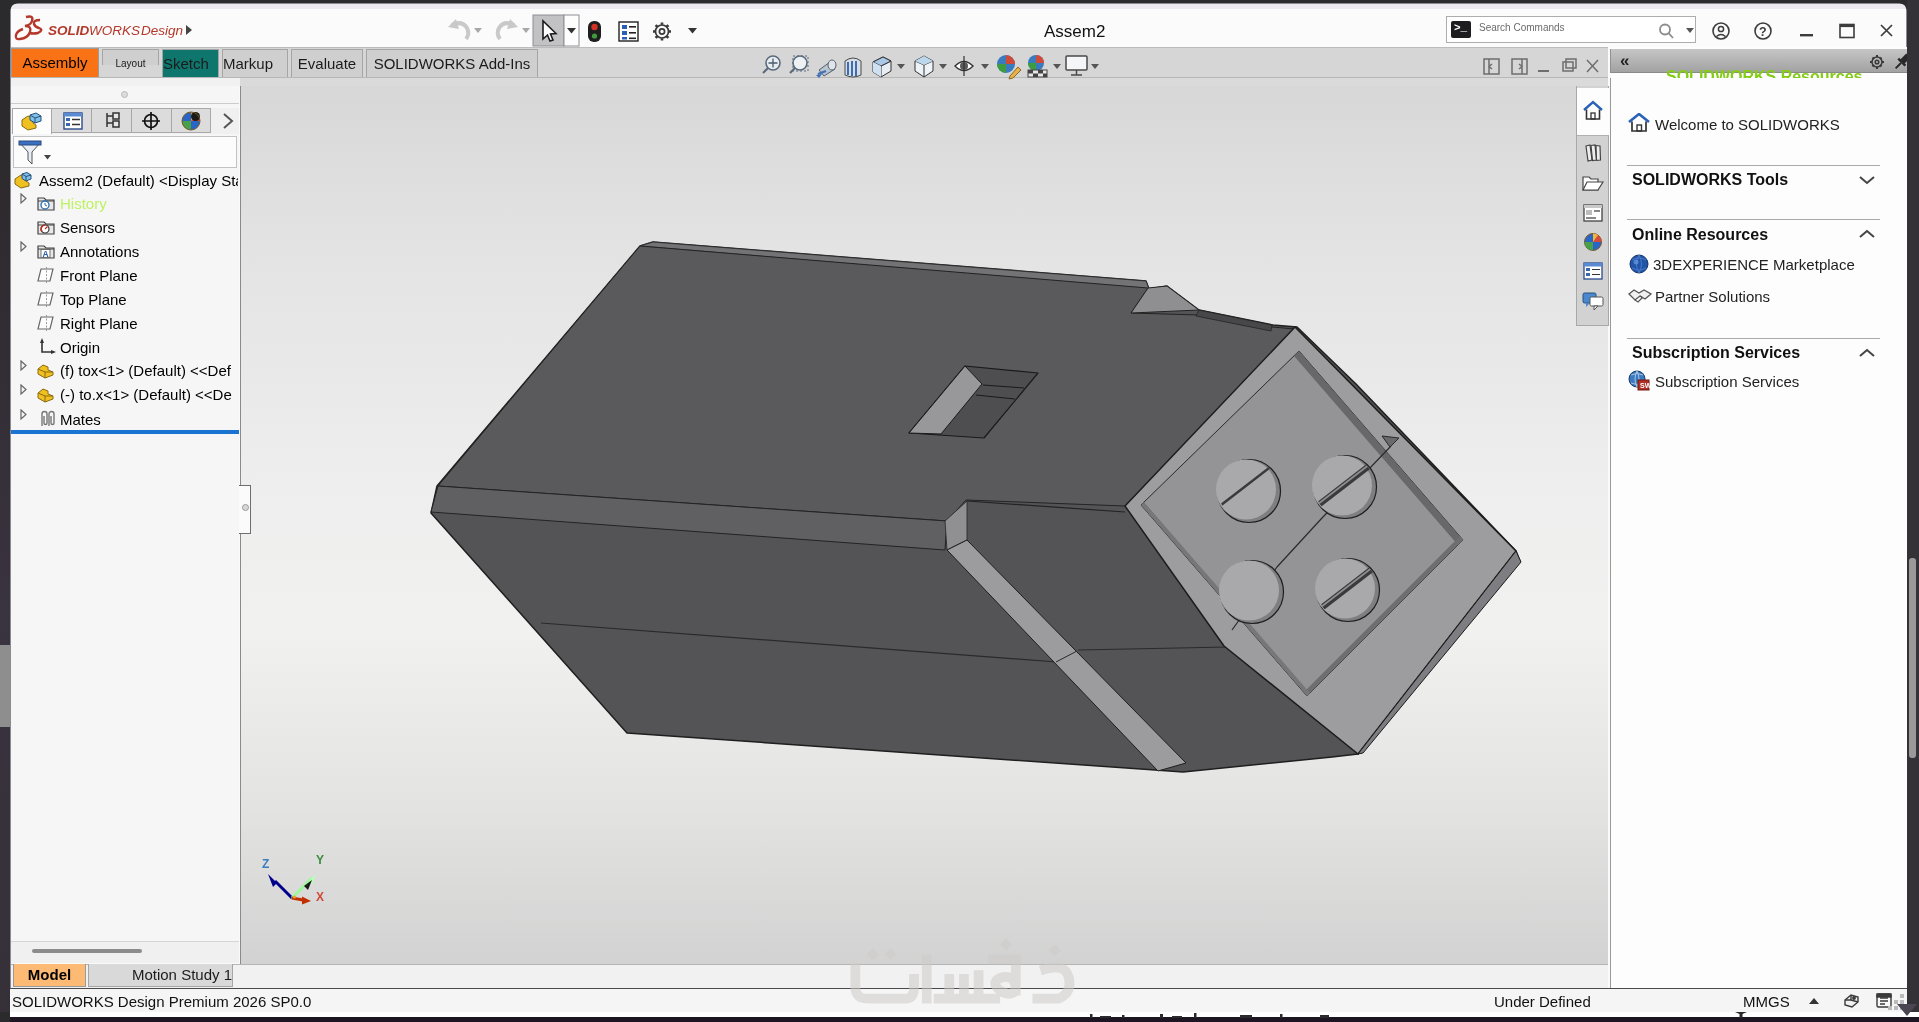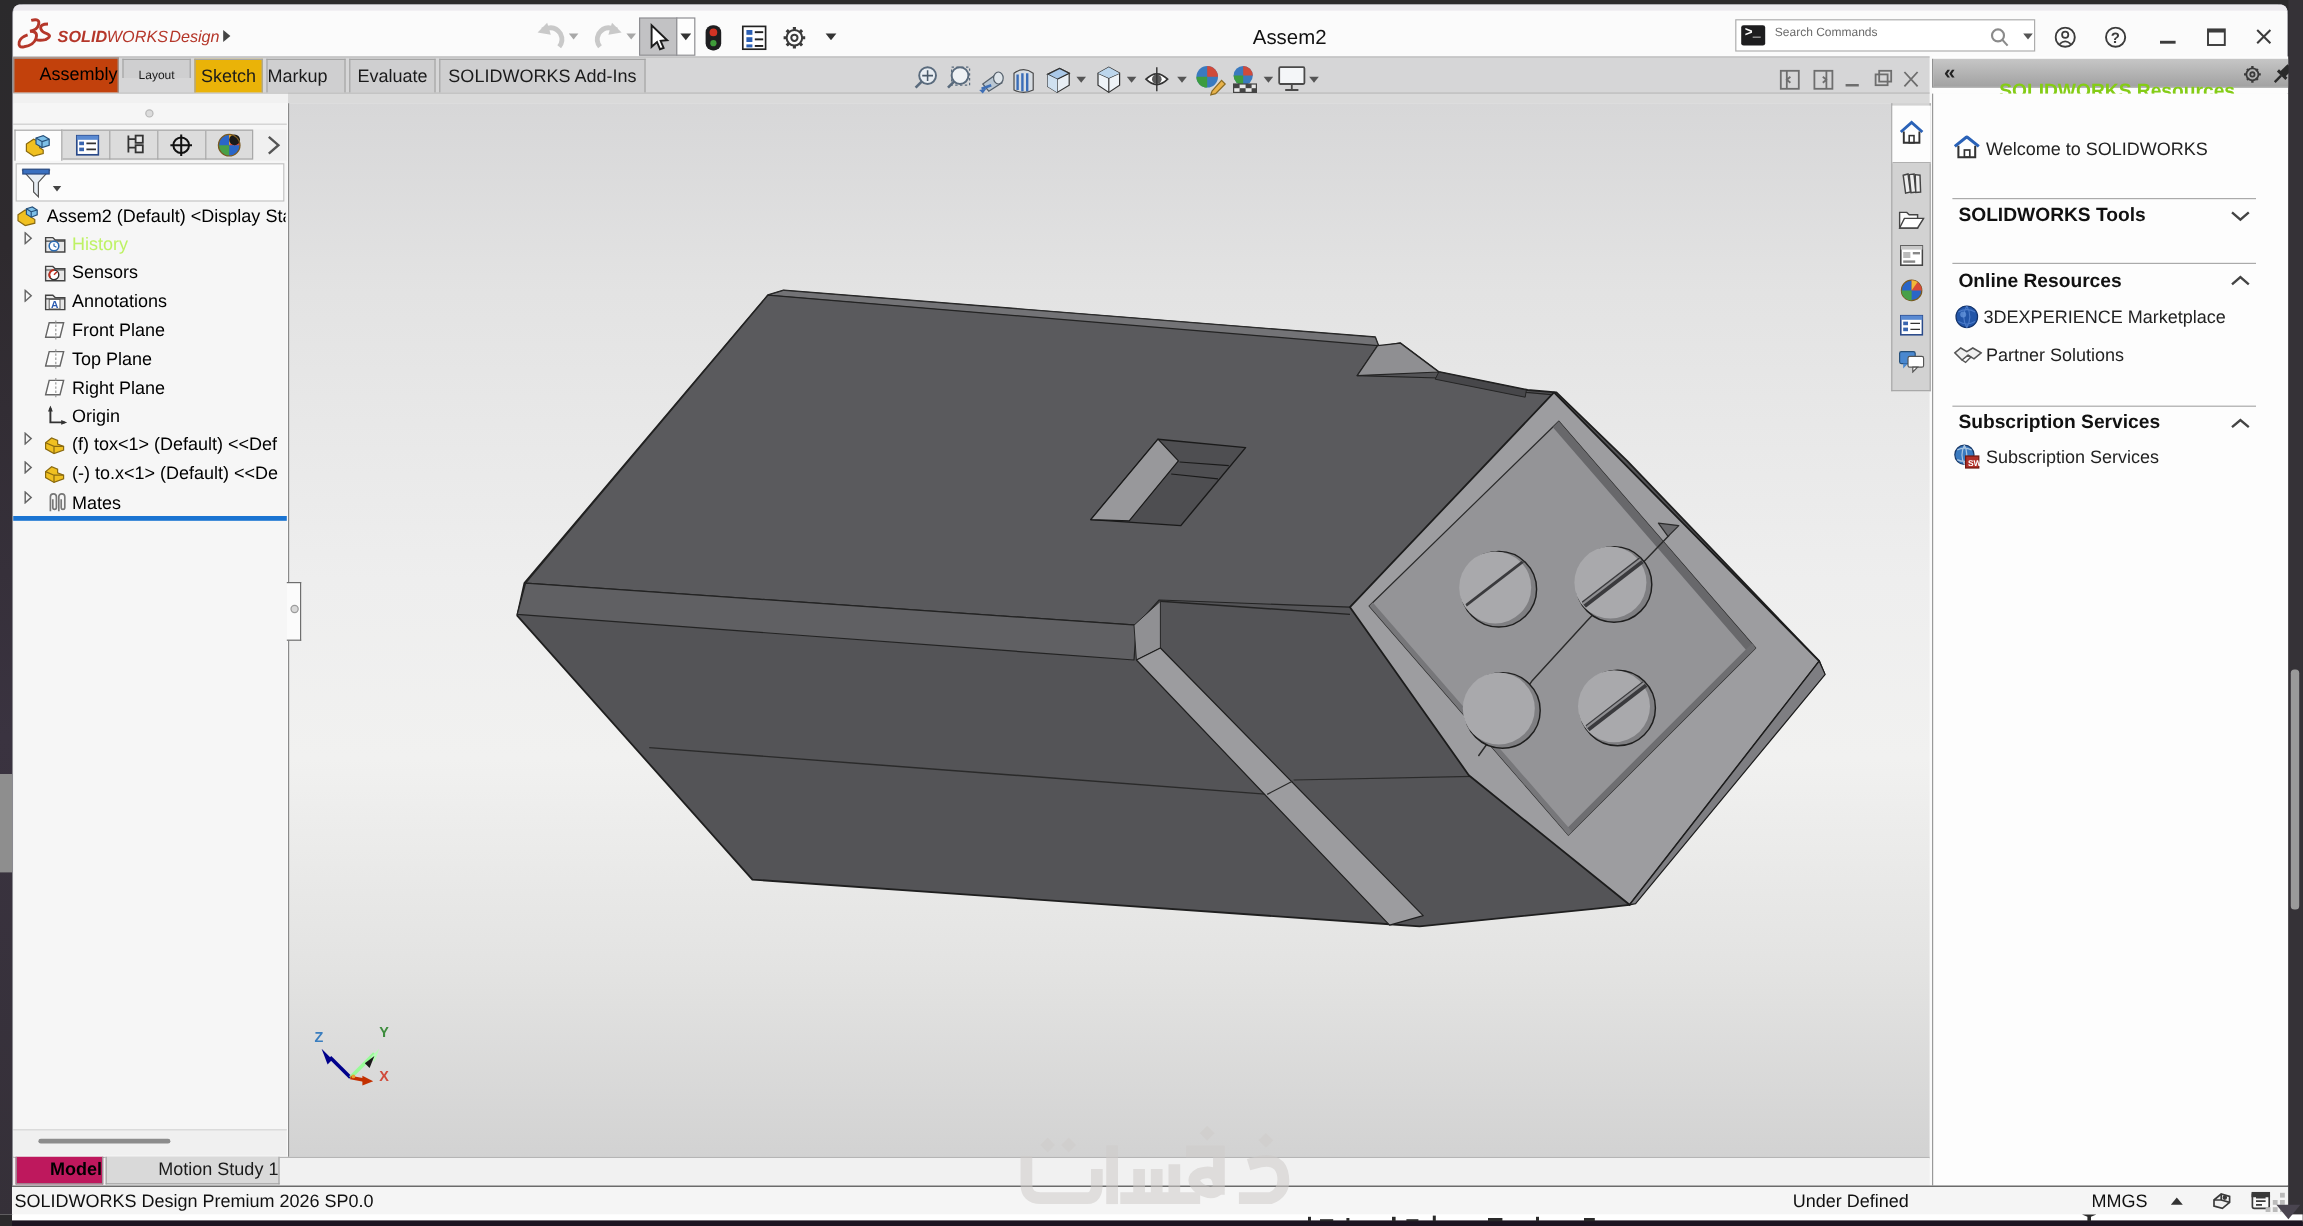--- a/index.html
+++ b/index.html
@@ -88,23 +88,23 @@
  <rect x="88" y="12" width="13" height="2.4" fill="#3c3c3c"></rect>
  <rect x="128" y="2.5" width="14" height="13" fill="none" stroke="#3c3c3c" stroke-width="1.6"></rect>
  <rect x="128" y="2.5" width="14" height="2.6" fill="#3c3c3c"></rect>
  <path d="M169 3 L180 14 M180 3 L169 14" stroke="#3c3c3c" stroke-width="1.7"></path>
 </svg>
 
 <div class="abs" style="left:11px;top:47px;width:1597px;height:30px;background:#d6d6d7;border-top:1px solid #bcbcbc"></div>
 <div class="abs" style="left:11px;top:77px;width:229px;height:9px;background:#f1f1f1;border-top:1px solid #b7b7b7"></div>
 <div class="abs" style="left:240px;top:77px;width:1368px;height:9px;background:#dadada;border-top:1px solid #b7b7b7"></div>
 
-<div class="abs txt" style="left:11px;top:48px;width:88px;height:29px;background:#c2410c;border:1px solid #9b9b9b;border-bottom:none;font-size:15px;color:#000;text-align:right;line-height:28px">Assembly</div>
+<div class="abs txt" style="left:11px;top:48px;width:88px;height:29px;background:#f97316;border:1px solid #9b9b9b;border-bottom:none;font-size:15px;color:#000;text-align:center;line-height:28px">Assembly</div>
 <div class="abs txt" style="left:102px;top:49px;width:57px;height:16px;background:#cfcfd0;border:1px solid #a5a5a5;border-bottom:none;font-size:10px;color:#1b1b1b;text-align:center;line-height:27px">Layout</div>
-<div class="abs txt" style="left:162px;top:49px;width:57px;height:28px;background:#eab308;border:1px solid #a5a5a5;border-bottom:none;font-size:15px;color:#1b1b1b;text-align:center;line-height:27px">Sketch</div>
+<div class="abs txt" style="left:162px;top:49px;width:57px;height:28px;background:#0f766e;border:1px solid #a5a5a5;border-bottom:none;font-size:15px;color:#1b1b1b;text-align:left;line-height:27px">Sketch</div>
 <div class="abs txt" style="left:222px;top:49px;width:66px;height:28px;background:#cfcfd0;border:1px solid #a5a5a5;border-bottom:none;font-size:15px;color:#1b1b1b;line-height:27px">Markup</div>
 <div class="abs txt" style="left:291px;top:49px;width:72px;height:28px;background:#cfcfd0;border:1px solid #a5a5a5;border-bottom:none;font-size:15px;color:#1b1b1b;text-align:center;line-height:27px">Evaluate</div>
 <div class="abs txt" style="left:366px;top:49px;width:172px;height:28px;background:#cfcfd0;border:1px solid #a5a5a5;border-bottom:none;font-size:15px;color:#1b1b1b;text-align:center;line-height:27px">SOLIDWORKS Add-Ins</div>
 
 <svg class="abs" style="left:760px;top:52px" width="330" height="28" viewBox="0 0 330 28">
  <g fill="none" stroke="#5a6b7d" stroke-width="1.6">
   <circle cx="13" cy="11" r="7" fill="#e8edf2"></circle>
   <path d="M8 16 L3 21" stroke-width="2.2"></path>
   <path d="M13 6.5 l0 9 M8.5 11 l9 0" stroke="#4a5a6a" stroke-width="1.3"></path>
   <circle cx="40" cy="11" r="7" fill="#eef1f4"></circle>
@@ -528,21 +528,21 @@
     </svg>
 <svg class="abs" style="left:1628px;top:370px" width="22" height="21" viewBox="0 0 22 21">
  <circle cx="9" cy="9" r="8" fill="#3a7ac0" stroke="#1a3a6a"></circle>
  <path d="M3 5 Q9 2 15 5 M3 13 Q9 16 15 13 M9 1 Q5 9 9 17 M9 1 Q13 9 9 17" stroke="#a8c4e0" fill="none" stroke-width="1"></path>
  <rect x="10" y="10" width="11" height="10" fill="#b03028" stroke="#701810"></rect>
  <text x="12" y="18" font-size="7" fill="#fff" font-weight="bold">SW</text>
 </svg>
 <div class="abs txt" style="left:1655px;top:373px;font-size:15px;color:#222">Subscription Services</div>
 
 <div class="abs" style="left:11px;top:964px;width:1597px;height:24px;background:#f1f1f1;border-top:1px solid #b5b5b5"></div>
-<div class="abs txt" style="left:13px;top:964px;width:73px;height:23px;background:#be185d;border:1px solid #9a9a9a;border-top:none;font-size:15px;font-weight:bold;color:#000;text-align:right;line-height:22px">Model</div>
+<div class="abs txt" style="left:13px;top:964px;width:73px;height:23px;background:#fdba74;border:1px solid #9a9a9a;border-top:none;font-size:15px;font-weight:bold;color:#000;text-align:center;line-height:22px">Model</div>
 <div class="abs txt" style="left:88px;top:964px;width:145px;height:23px;background:#d9d9d9;border:1px solid #a5a5a5;border-top:none;font-size:15px;color:#1b1b1b;text-align:right;line-height:22px">Motion Study 1</div>
 
 <div class="abs" style="left:10px;top:988px;width:1897px;height:24px;background:#f5f5f5;border-top:1px solid #4a4a4a"></div>
 <div class="abs txt" style="left:12px;top:993px;font-size:15px;color:#111">SOLIDWORKS Design Premium 2026 SP0.0</div>
 <div class="abs txt" style="left:1494px;top:993px;font-size:15px;color:#111">Under Defined</div>
 <div class="abs txt" style="left:1743px;top:993px;font-size:15px;color:#111">MMGS</div>
 <svg class="abs" style="left:1808px;top:997px" width="12" height="8" viewBox="0 0 12 8">
       <path d="M1 7 L6 1 L11 7 Z" fill="#333"></path>
     </svg>
 <svg class="abs" style="left:1843px;top:992px" width="50" height="17" viewBox="0 0 50 17">

